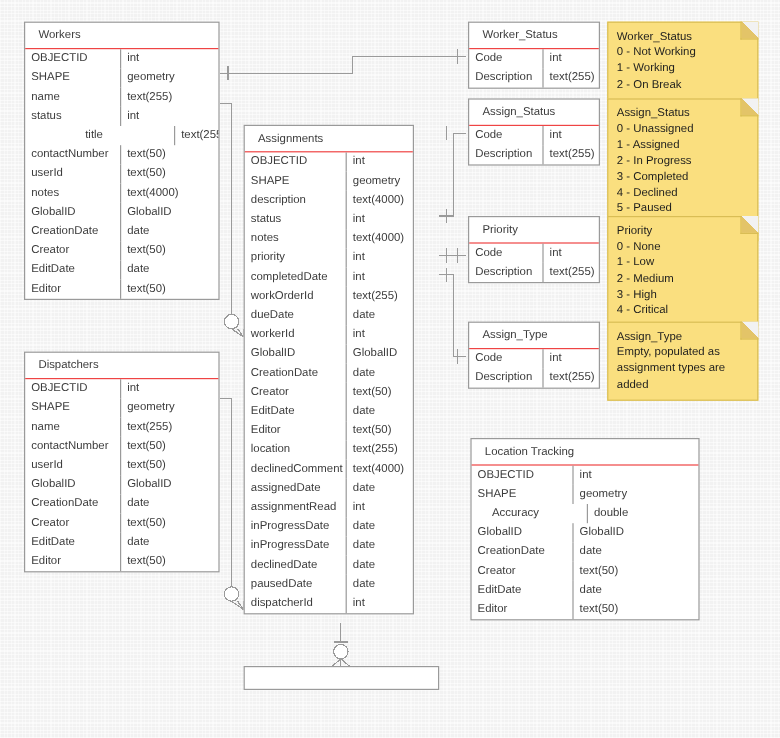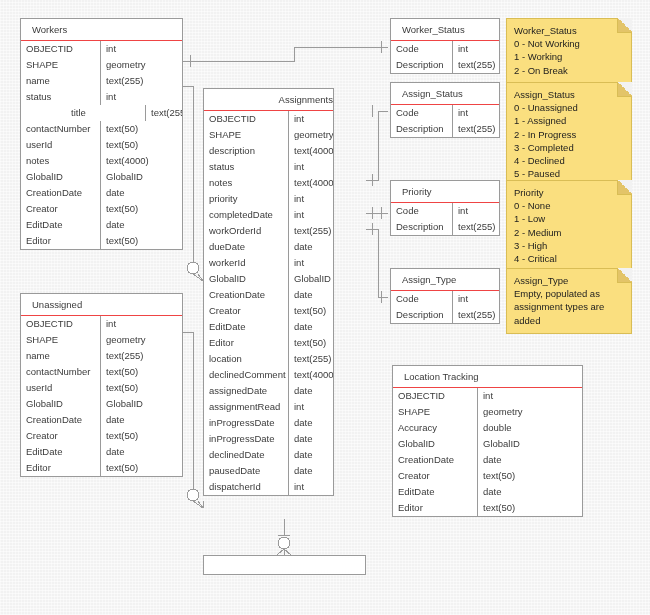--- a/index.html
+++ b/index.html
@@ -172,21 +172,21 @@
           <div class="a-name" style="width: 80px;">EditDate</div>
           <div class="a-type">date</div>
         </div>
         <div class="attr">
           <div class="a-name" style="width: 80px;">Editor</div>
           <div class="a-type">text(50)</div>
         </div>
       </div>
     </div>
     <div class="entity" style="left: 20px; top: 293px; width: 163px;">
-      <div class="ent-title">Unassigned</div>
+      <div class="ent-title">Dispatchers</div>
       <div class="ent-body">
         <div class="attr">
           <div class="a-name" style="width: 80px;">OBJECTID</div>
           <div class="a-type">int</div>
         </div>
         <div class="attr">
           <div class="a-name" style="width: 80px;">SHAPE</div>
           <div class="a-type">geometry</div>
         </div>
         <div class="attr">
@@ -216,21 +216,21 @@
         <div class="attr">
           <div class="a-name" style="width: 80px;">EditDate</div>
           <div class="a-type">date</div>
         </div>
         <div class="attr">
           <div class="a-name" style="width: 80px;">Editor</div>
           <div class="a-type">text(50)</div>
         </div>
       </div>
     </div>
-    <div class="entity" style="left: 203px; top: 88px; width: 131px; text-align: right;">
+    <div class="entity" style="left: 203px; top: 104px; width: 142px;">
       <div class="ent-title">Assignments</div>
       <div class="ent-body">
         <div class="attr">
           <div class="a-name" style="width: 85px;">OBJECTID</div>
           <div class="a-type">int</div>
         </div>
         <div class="attr">
           <div class="a-name" style="width: 85px;">SHAPE</div>
           <div class="a-type">geometry</div>
         </div>
@@ -381,21 +381,21 @@
       <div class="ent-body">
         <div class="attr">
           <div class="a-name" style="width: 85px;">OBJECTID</div>
           <div class="a-type">int</div>
         </div>
         <div class="attr">
           <div class="a-name" style="width: 85px;">SHAPE</div>
           <div class="a-type">geometry</div>
         </div>
         <div class="attr">
-          <div class="a-name" style="width: 85px;">Accuracy</div>
+          <div class="a-name" style="width: 85px; margin-left: 12px;">Accuracy</div>
           <div class="a-type">double</div>
         </div>
         <div class="attr">
           <div class="a-name" style="width: 85px;">GlobalID</div>
           <div class="a-type">GlobalID</div>
         </div>
         <div class="attr">
           <div class="a-name" style="width: 85px;">CreationDate</div>
           <div class="a-type">date</div>
         </div>

